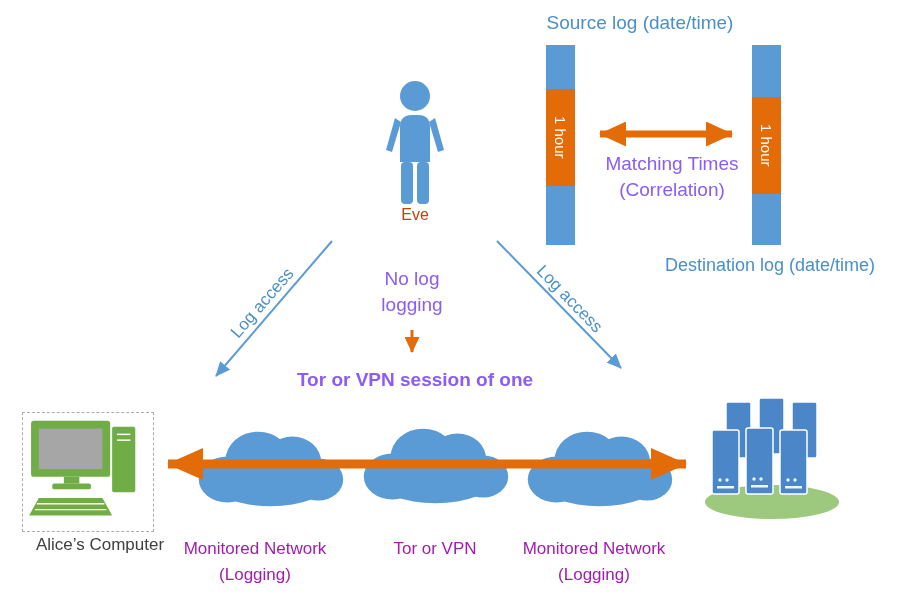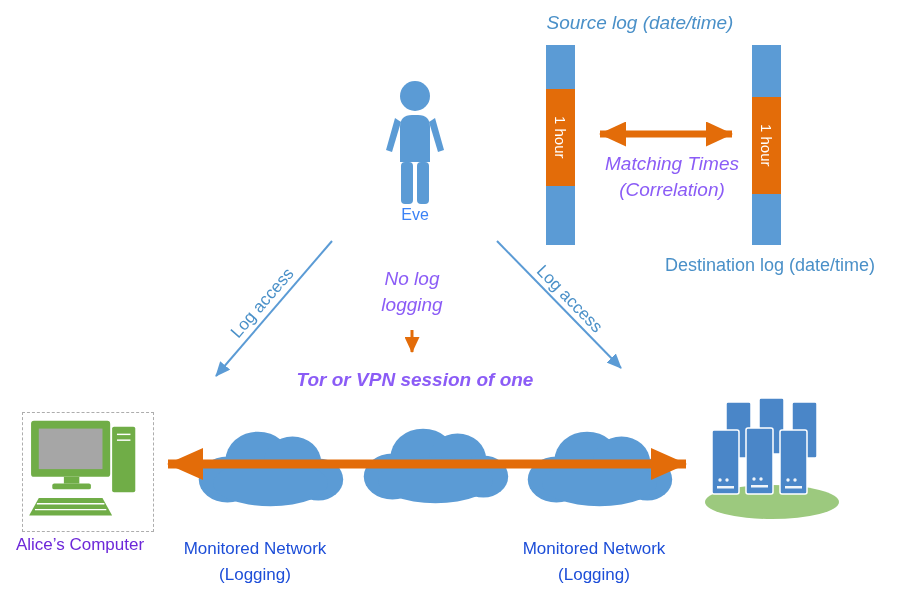--- a/index.html
+++ b/index.html
@@ -2,27 +2,27 @@
 <html><head>
 <meta charset="utf-8">
 <style>
   * { margin:0; padding:0; box-sizing:border-box; }
   html,body { background:#ffffff; font-family:"Liberation Sans", sans-serif; }
   .canvas { position:relative; width:916px; height:602px; background:#ffffff; overflow:hidden; }
 
   .lbl { position:absolute; text-align:center; z-index:3; line-height:1.35; }
   .line { display:block; }
   .f16 { font-size:16px; } .f17 { font-size:17px; } .f18 { font-size:18px; }
-  .f19 { font-size:19px;font-style:italic; }
+  .f19 { font-size:19px; }
   .bold { font-weight:bold; }
   .c-blue-txt { color:#4A90C8; }
-  .c-teal { color:#1d4ed8; }
+  .c-teal { color:#a21caf; }
   .c-orange { color:#8b5cf6; }
-  .c-dark { color:#3b82f6; }
-  .c-navy { color:#6d28d9; }
+  .c-dark { color:#c2410c; }
+  .c-navy { color:#404040;margin-left:20px; }
 
   .tbar { position:absolute; top:45px; width:29px; height:200px; background:#5B9BD5; z-index:1; }
   .tbar .seg { position:absolute; left:0; width:29px; background:#E36C09;
                display:flex; align-items:center; justify-content:center; }
   .tbar .seg span { writing-mode:vertical-rl; color:#ffffff; font-size:15px; }
 
   .icon { position:absolute; z-index:1; }
   .cloud { position:absolute; width:165px; height:88px; z-index:1; }
   .arrows { position:absolute; left:0; top:0; z-index:2; pointer-events:none; }
 
@@ -187,20 +187,21 @@
   </svg>
 
   <div class="lbl c-navy f17" style="left:0px; top:534px; width:160px;">Alice’s Computer</div>
 
   <div class="lbl c-teal f17" style="left:140px; top:536px; width:230px; line-height:1.55;">
     <span class="line">Monitored Network</span>
     <span class="line">(Logging)</span>
   </div>
 
   <div class="lbl c-teal f17" style="left:320px; top:536px; width:230px; line-height:1.55;">
+    <span class="line">Tor or VPN</span>
   </div>
 
   <div class="lbl c-teal f17" style="left:479px; top:536px; width:230px; line-height:1.55;">
     <span class="line">Monitored Network</span>
     <span class="line">(Logging)</span>
   </div>
 
 
 </div>
 

